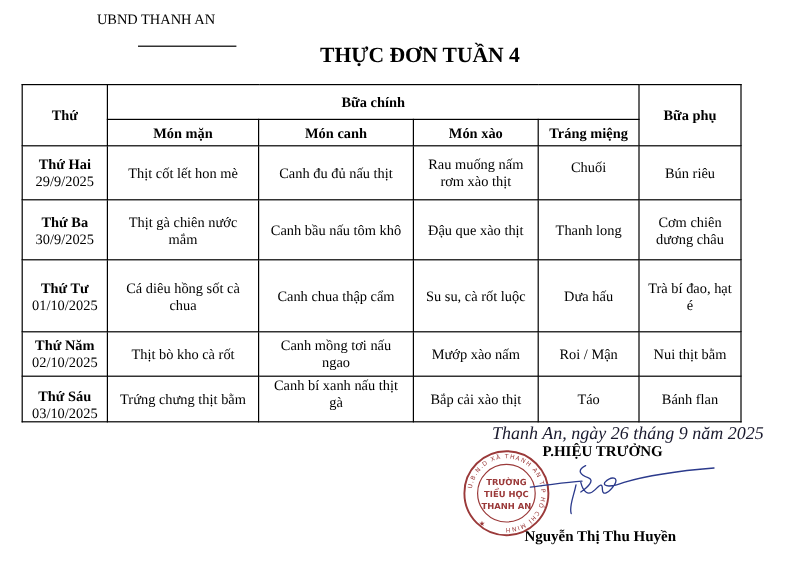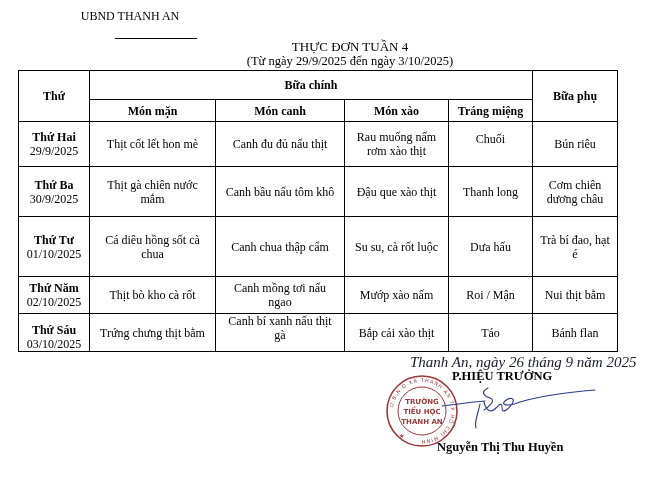--- a/index.html
+++ b/index.html
@@ -39,22 +39,22 @@
       background: #000;
     }
     .title-block {
       position: absolute;
       left: 200px;
       top: 39px;
       width: 300px;
       text-align: center;
     }
     .title {
-      font-size: 13px;
-      font-weight: normal;
+      font-size: 18px;
+      font-weight: bold;
       line-height: 15px;
     }
     .subtitle {
       font-size: 12.5px;
       line-height: 14px;
     }
     table.menu {
       position: absolute;
       left: 18px;
       top: 70px;
@@ -123,21 +123,20 @@
 </head>
 <body>
 
 <div class="header-left">
   <div class="org">UBND THANH AN</div>
   <div class="underline"></div>
 </div>
 
 <div class="title-block">
   <div class="title">THỰC ĐƠN TUẦN 4</div>
-  <div class="subtitle">(Từ ngày 29/9/2025 đến ngày 3/10/2025)</div>
 </div>
 
 <table class="menu">
   <colgroup>
     <col style="width:71px">
     <col style="width:126px">
     <col style="width:129px">
     <col style="width:104px">
     <col style="width:84px">
     <col style="width:85px">

